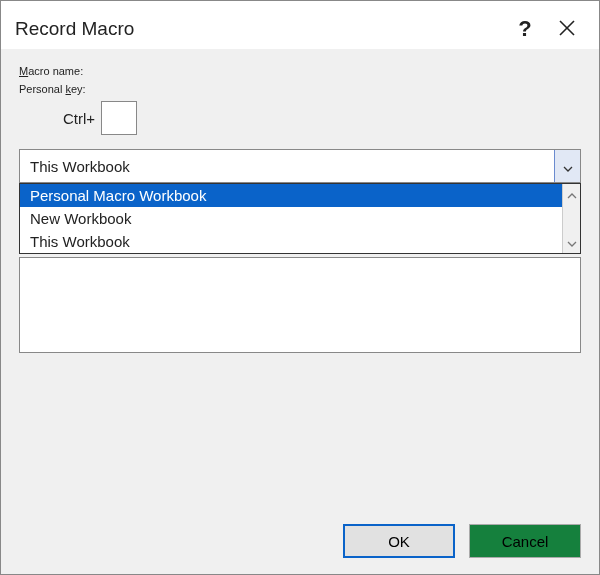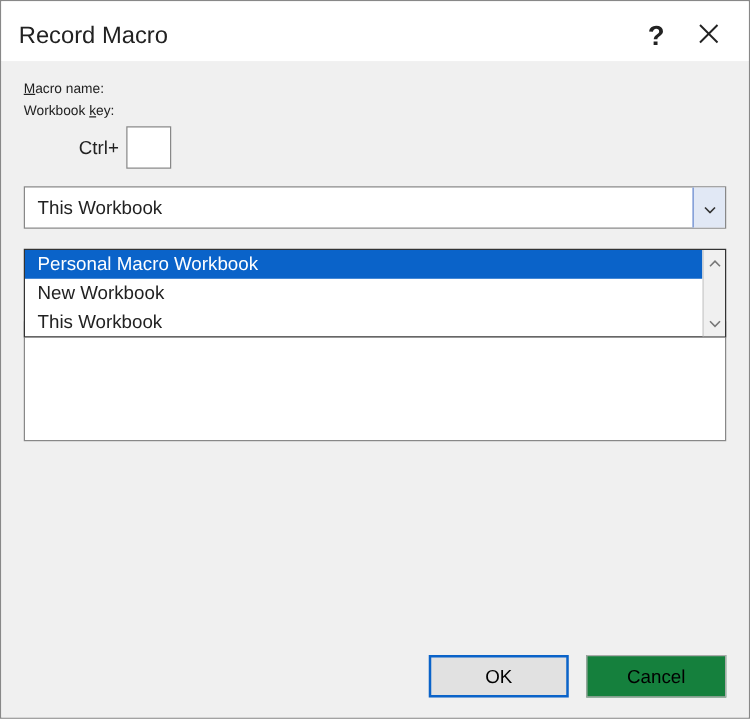--- a/index.html
+++ b/index.html
@@ -59,21 +59,21 @@
     .combo .combo-btn {
       width: 26px; height: 100%;
       background: #e1e8f5;
       border-left: 1px solid #6a8bcf;
       display: flex; align-items: center; justify-content: center;
     }
     .combo .combo-btn svg { width: 10px; height: 6px; }
 
     .dropdown {
       position: absolute;
-      left: 0; top: 50px;
+      left: 0; top: 34px;
       width: 100%; z-index: 10;
       border: 1px solid #333; background: #fff;
       display: flex;
     }
     .dropdown-list { flex: 1; }
     .dropdown-item {
       padding: 3px 10px; font-size: 15px; cursor: pointer;
     }
     .dropdown-item.selected { background: #0a63c9; color: #fff; }
     .dropdown-scroll {
@@ -122,21 +122,21 @@
     </span>
   </div>
 
   <div class="body">
 
     <div class="field-label">
       <span class="underline-letter">M</span><span>acro name:</span>
     </div>
 
     <div class="field-label">
-      <span>Workbook </span><span class="underline-letter">k</span><span>ey:</span>
+      <span>Personal </span><span class="underline-letter">k</span><span>ey:</span>
     </div>
     <div class="shortcut-row">
       <span class="lbl">Ctrl+</span>
       <input type="text" class="key-input" value="" style="">
     </div>
 
     <div class="combo-wrap">
       <div class="combo">
         <span class="combo-text">This Workbook</span>
         <span class="combo-btn">

